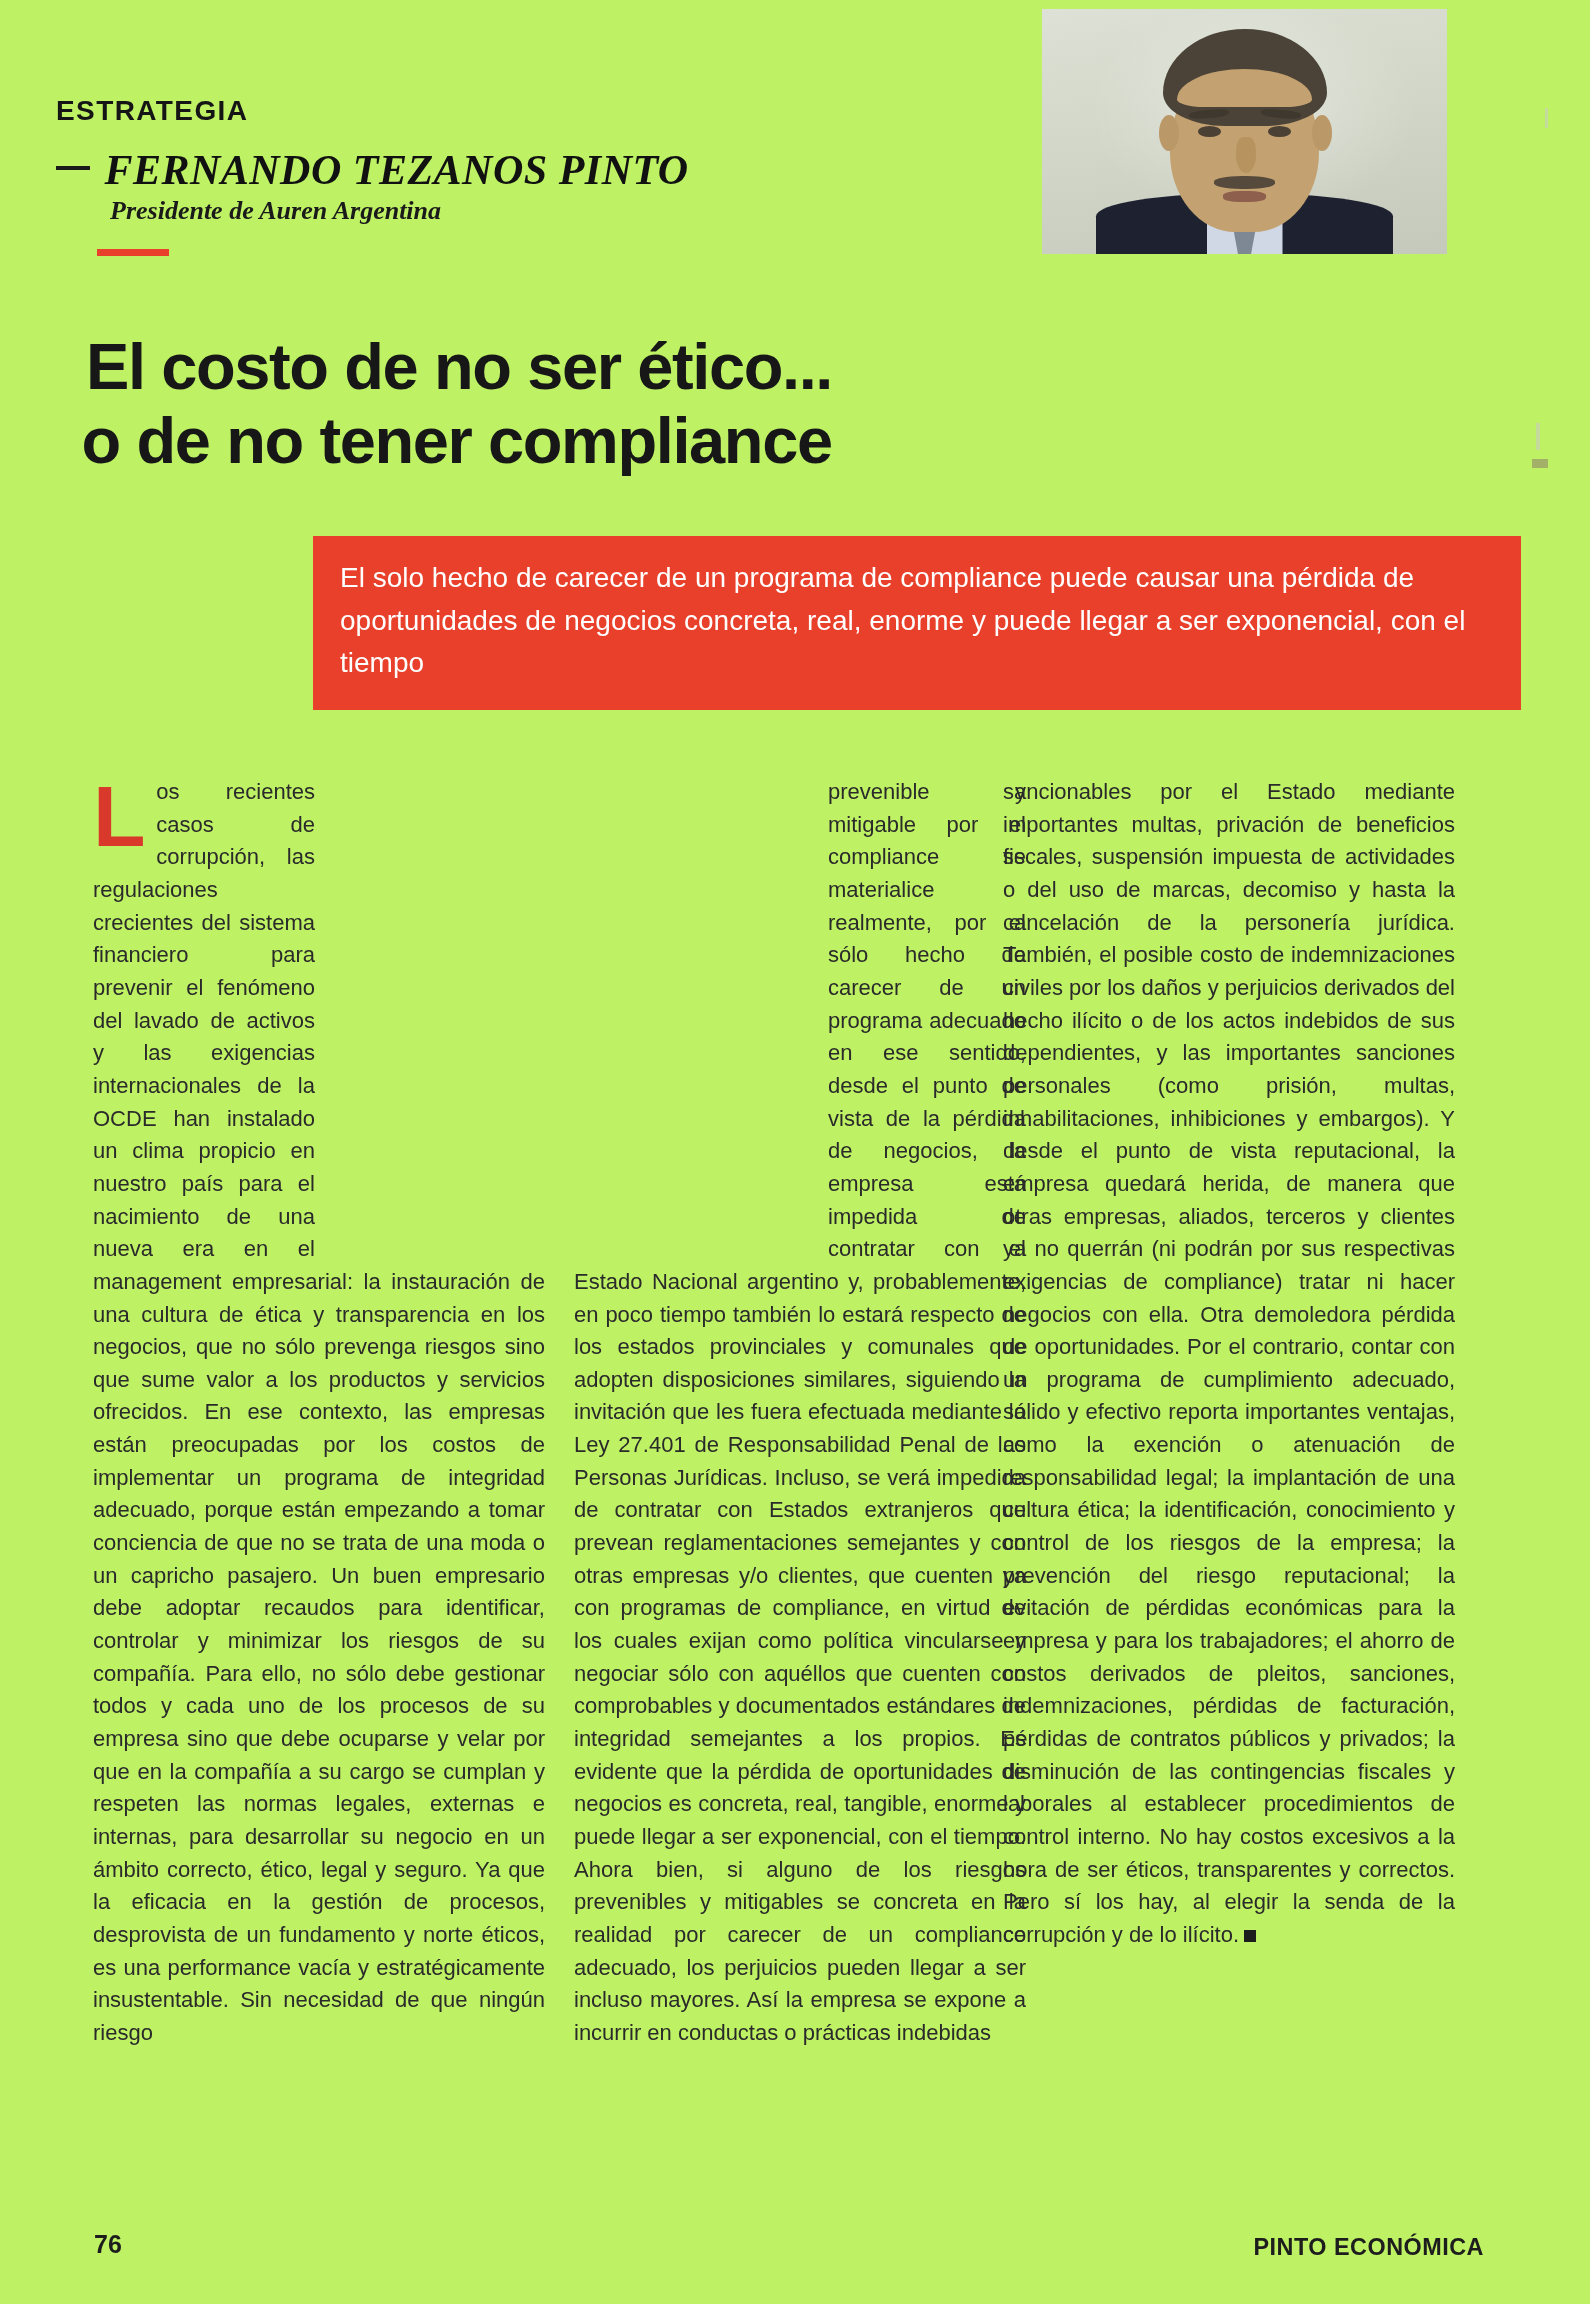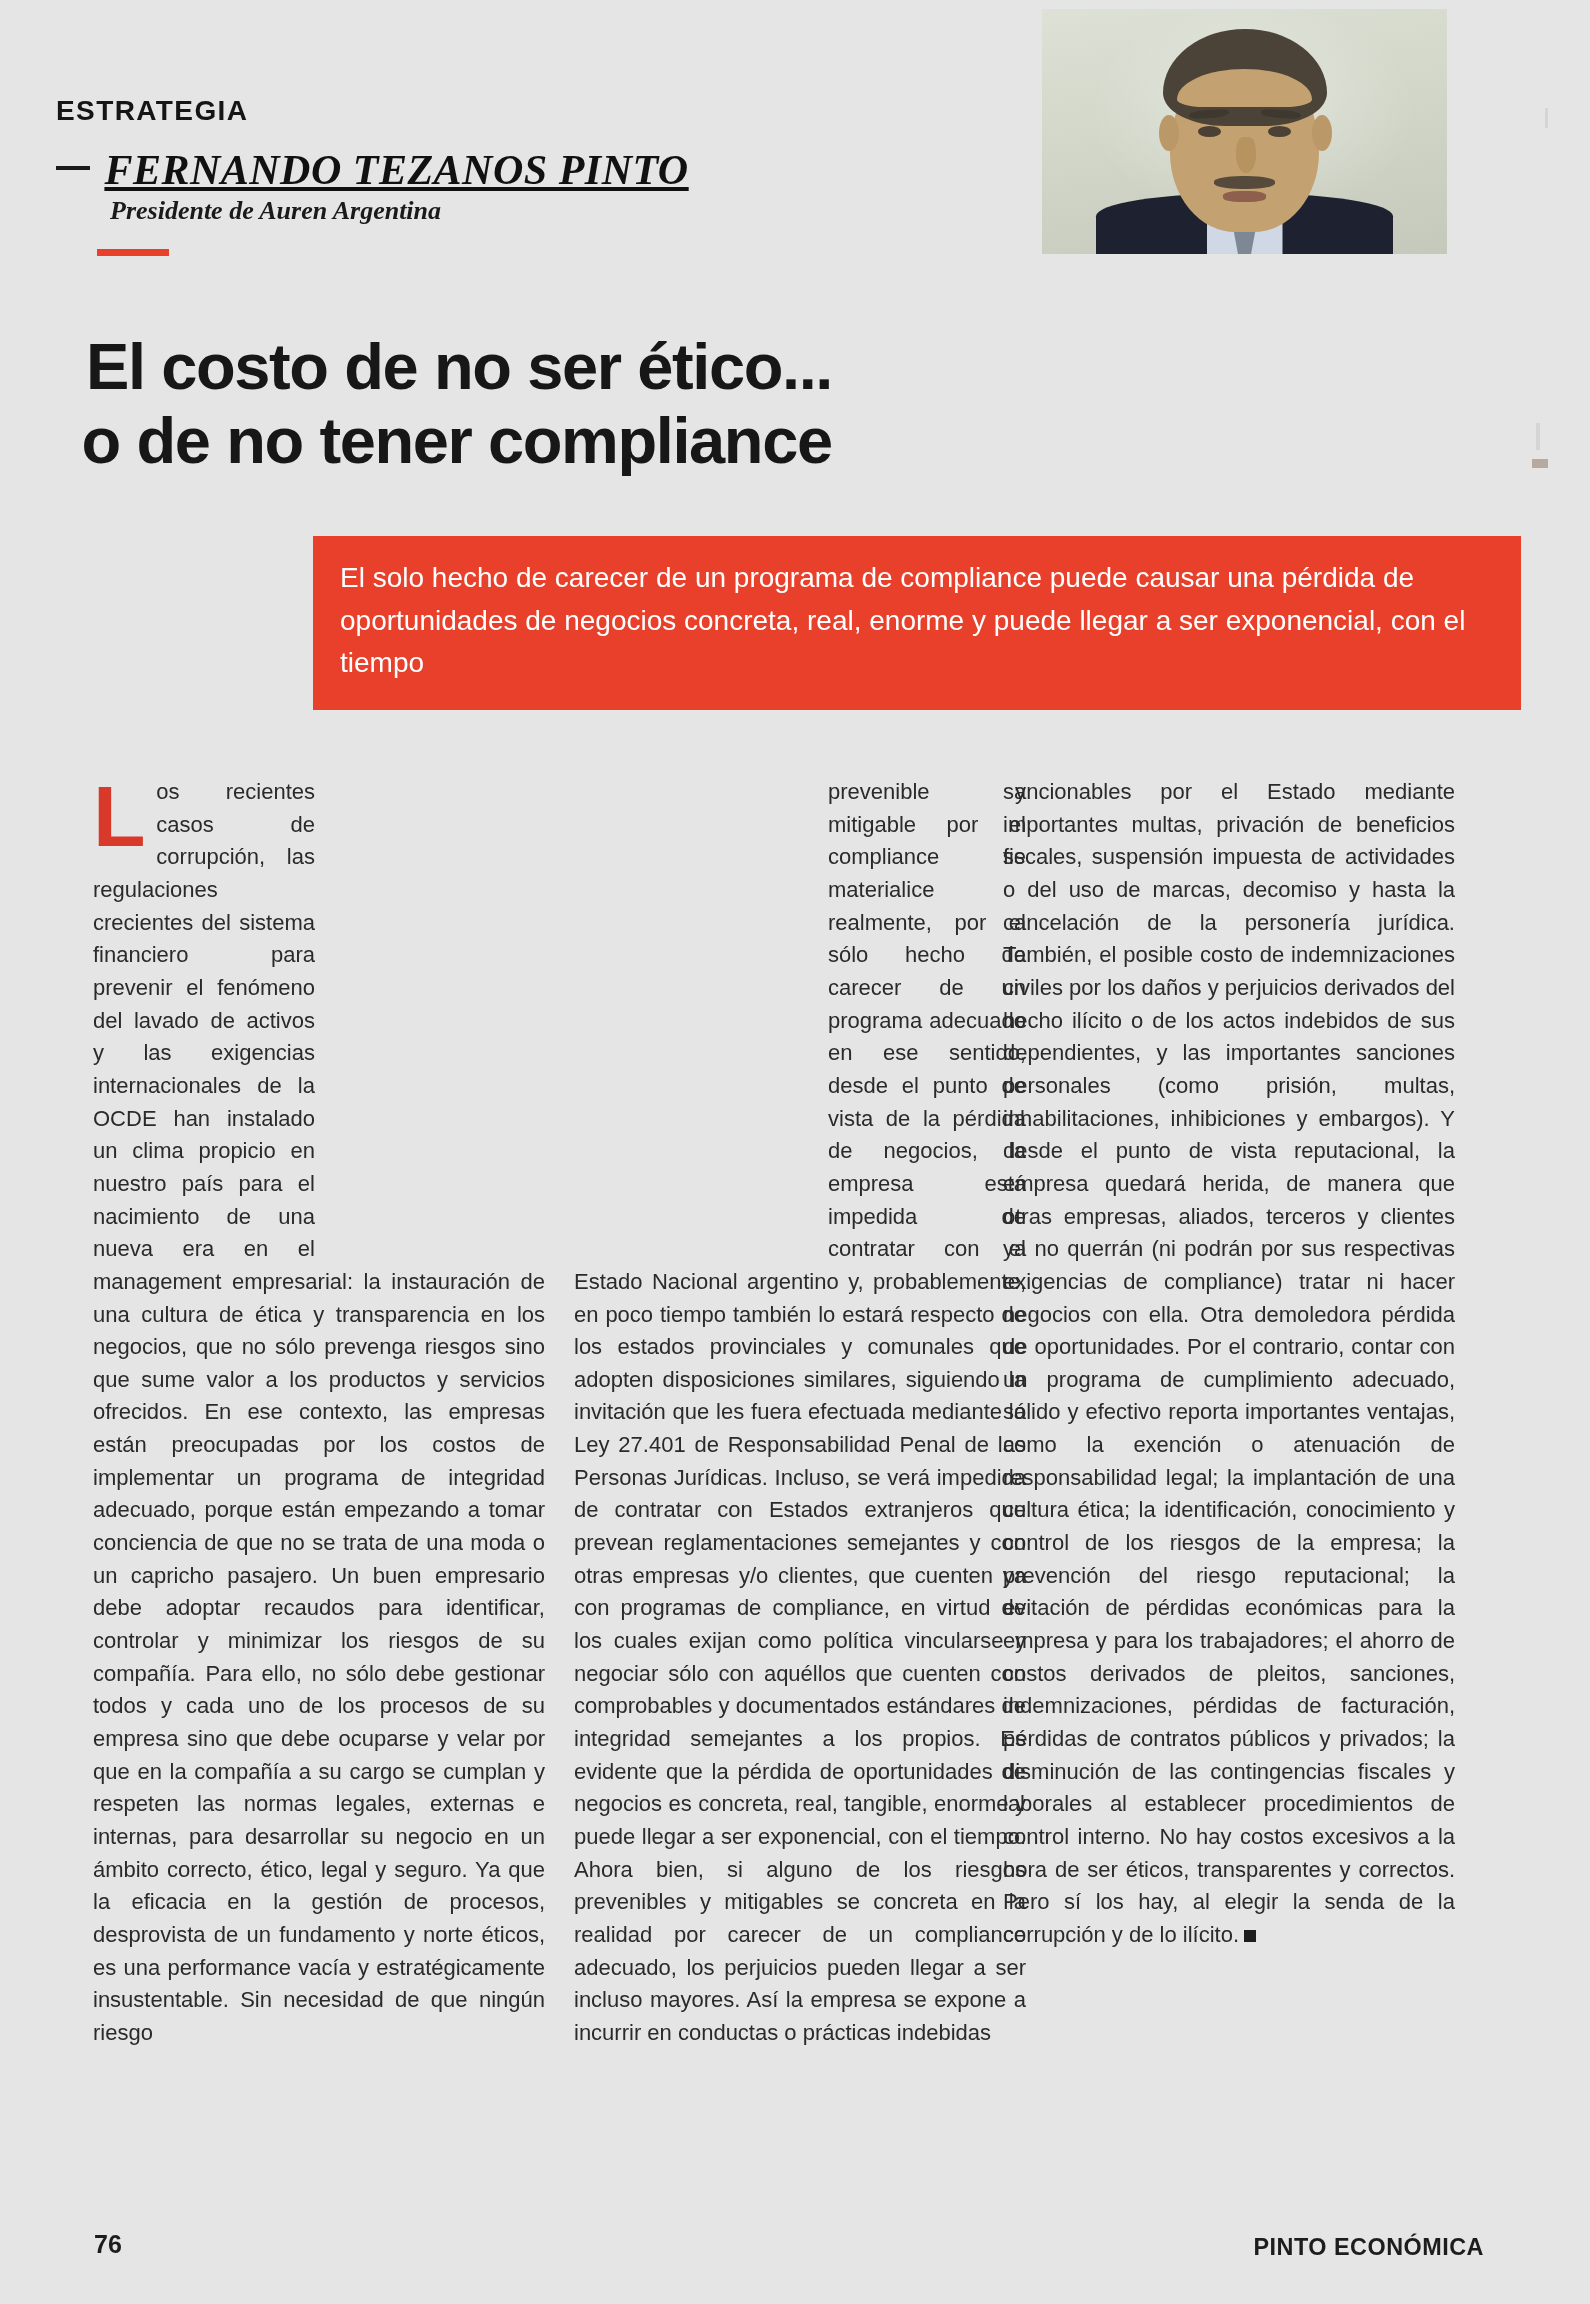--- a/index.html
+++ b/index.html
@@ -8,21 +8,21 @@
     background: #ffffff;
   }
   body {
     font-family: "Liberation Sans", sans-serif;
     color: #1a1a1a;
   }
   .page {
     position: relative;
     width: 1590px;
     height: 2304px;
-    background: #e5e5e5;
+    background: #bef264;
     overflow: hidden;
   }
 
   
   .portrait {
     position: absolute;
     left: 1042px;
     top: 9px;
     width: 405px;
     height: 245px;
@@ -190,21 +190,20 @@
     margin-right: 14.4px;
     margin-bottom: 3.6px;
   }
   .byline-name {
     font-family: "Liberation Serif", serif;
     font-size: 42px;
     font-weight: 700;
     font-style: italic;
     letter-spacing: 0.5px;
     color: #111;
-    text-decoration: underline;
   }
   .byline-role {
     position: absolute;
     left: 110px;
     top: 196px;
     font-family: "Liberation Serif", serif;
     font-size: 26px;
     font-weight: 700;
     font-style: italic;
     color: #1a1a1a;

